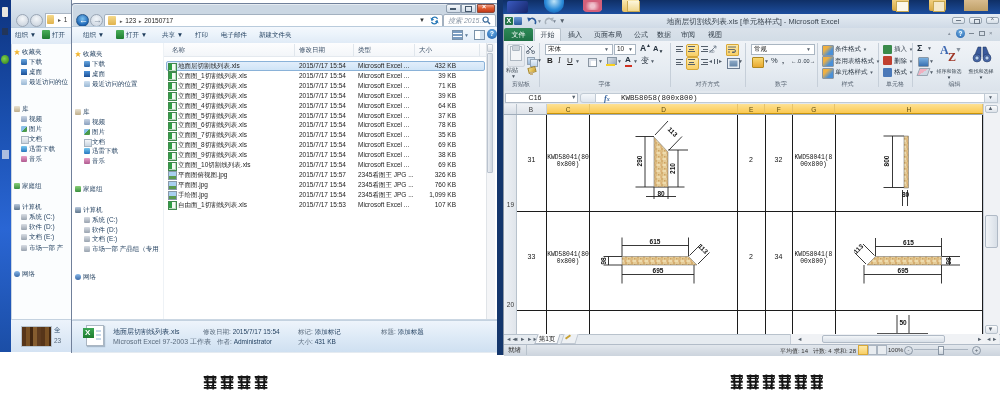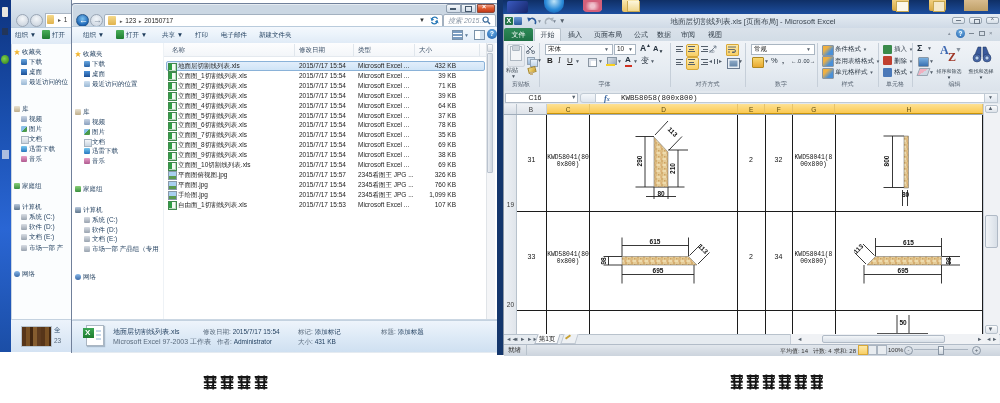--- a/index.html
+++ b/index.html
@@ -260,21 +260,21 @@
       <path d="M8 7 A3.5 3.5 0 1 0 2 3" fill="none" stroke="#2a5a9c" stroke-width="1.6"></path>
       <path d="M0.2 0.5 L4.6 1.2 L1.6 4.8 Z" fill="#2a5a9c"></path>
     </svg>
 <div class="t" style="left:537px;top:17.5px;font-size:5px;color:#7a8694;">▼</div>
 <svg class="abs" style="left:544px;top:17px" width="10" height="9" viewBox="0 0 10 9">
       <path d="M2 7 A3.5 3.5 0 1 1 8 3" fill="none" stroke="#a8b2bc" stroke-width="1.6"></path>
       <path d="M9.8 0.5 L5.4 1.2 L8.4 4.8 Z" fill="#a8b2bc"></path>
     </svg>
 <div class="t" style="left:552px;top:17.5px;font-size:5px;color:#7a8694;">▼</div>
 <div class="t" style="left:559px;top:17px;font-size:6.5px;color:#55606c;">▼</div>
-<div class="abs" style="left:623px;top:16.5px;width:260px;text-align:center;font-size:7.5px;color:#3a4550;">地面层切割线列表.xls  [页面布局]  -  Microsoft Excel</div>
+<div class="abs" style="left:623px;top:16.5px;width:260px;text-align:center;font-size:7.5px;color:#3a4550;">地面层切割线列表.xls  [单元格样式]  -  Microsoft Excel</div>
 <div class="abs" style="left:952px;top:17px;width:13px;height:7px;border:1px solid #98a5b2;border-radius:2px;background:linear-gradient(180deg,#f4f7fa,#d4dde6);box-sizing:border-box;"></div>
 <div class="abs" style="left:969px;top:17px;width:13px;height:7px;border:1px solid #98a5b2;border-radius:2px;background:linear-gradient(180deg,#f4f7fa,#d4dde6);box-sizing:border-box;"></div>
 <div class="abs" style="left:986px;top:17px;width:13px;height:7px;border:1px solid #98a5b2;border-radius:2px;background:linear-gradient(180deg,#f4f7fa,#d4dde6);box-sizing:border-box;"></div>
 <div class="abs" style="left:956px;top:19.5px;width:5px;height:1.6px;background:#6a7684;"></div>
 <div class="abs" style="left:973.5px;top:19px;width:4.5px;height:3px;border:1px solid #6a7684;"></div>
 <div class="abs" style="left:986px;top:15.2px;width:13px;text-align:center;font-size:6.5px;color:#6a7684;">×</div>
 <div class="abs" style="left:504px;top:28px;width:496px;height:13px;background:linear-gradient(180deg,#dae2ea,#d2dce6);"></div>
 <div class="abs" style="left:504px;top:28px;width:29px;height:13px;background:linear-gradient(180deg,#2e8a57,#1e7145);border-radius:2px 2px 0 0;"></div>
 <div class="abs" style="left:504px;top:30px;width:29px;text-align:center;font-size:7px;color:#fff;">文件</div>
 <div class="abs" style="left:534px;top:28px;width:27px;height:13px;background:linear-gradient(180deg,#fbfcfd,#f0f3f7);border:1px solid #b8c2cc;border-bottom:none;border-radius:2px 2px 0 0;box-sizing:border-box;"></div>

